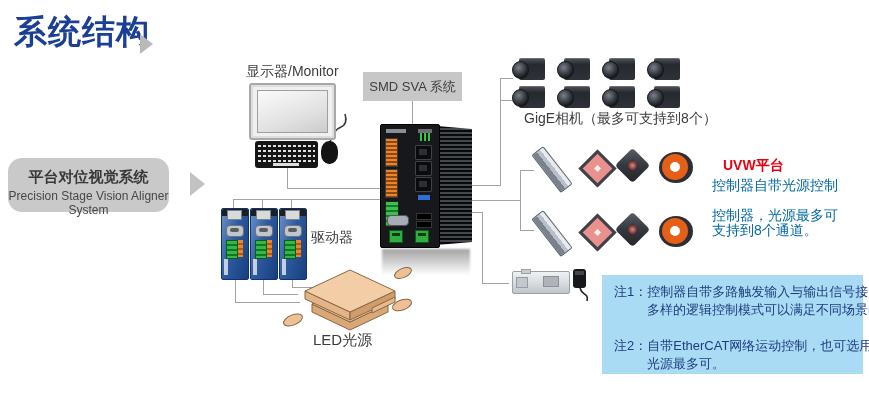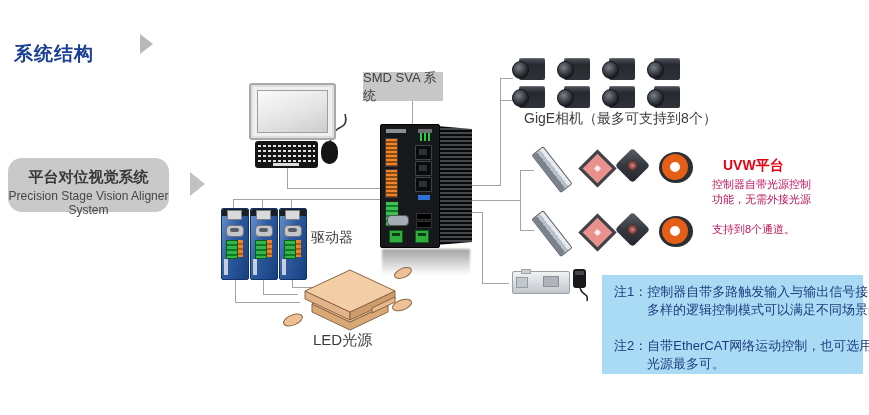--- a/index.html
+++ b/index.html
@@ -3,21 +3,21 @@
 <meta charset="utf-8">
 <style>
   html,body{margin:0;padding:0;background:#fff;}
   .canvas{position:relative;width:869px;height:415px;background:#ffffff;overflow:hidden;
           font-family:"Liberation Sans","DejaVu Sans",sans-serif;}
 
   
   .line{position:absolute;background:#a3a3a3;z-index:1;}
 
   
-  .page-title{position:absolute;left:14px;top:41px;font-size:19px;font-weight:bold;
+  .page-title{position:absolute;left:14px;top:10px;font-size:33px;font-weight:bold;
               color:#1b3f94;letter-spacing:1px;z-index:2;}
   .title-arrow{position:absolute;left:140px;top:34px;width:0;height:0;
                border-top:10px solid transparent;border-bottom:10px solid transparent;
                border-left:13px solid #b9b9b9;z-index:2;}
 
   
   .aligner-box{position:absolute;left:8px;top:158px;width:161px;height:54px;background:#c9c9c9;
                border-radius:14px;text-align:center;z-index:2;}
   .aligner-title{margin-top:10px;font-size:15px;font-weight:bold;color:#383838;}
   .aligner-sub{margin-top:2px;font-size:12px;color:#474747;}
@@ -35,21 +35,21 @@
   .keyboard{position:absolute;left:255px;top:141px;width:63px;height:27px;background:#151515;
             border-radius:3px;z-index:2;}
   .keyboard .keys{position:absolute;left:3px;top:3px;right:3px;bottom:6px;
      background:repeating-linear-gradient(0deg,rgba(0,0,0,0) 0 2px,#151515 2px 5px),
                 repeating-linear-gradient(90deg,#e0e0e0 0 3px,#151515 3px 5px);}
   .keyboard .space{position:absolute;left:18px;bottom:2px;width:26px;height:3px;background:#dddddd;}
   .mouse{position:absolute;left:321px;top:141px;width:17px;height:23px;background:#141414;
          border-radius:8px/10px;z-index:2;}
 
   
-  .smd-box{position:absolute;left:363px;top:72px;width:80px;height:29px;background:#c7c7c7;
+  .smd-box{position:absolute;left:363px;top:72px;width:99px;height:29px;background:#c7c7c7;
            display:flex;align-items:center;justify-content:center;font-size:13px;color:#3e3e3e;z-index:2;}
 
   
   .controller{position:absolute;left:380px;top:124px;width:92px;height:124px;z-index:2;}
   .ctl-hs{position:absolute;right:0;top:2px;width:35px;height:119px;
           background:repeating-linear-gradient(180deg,#08090a 0 2px,#44474b 2px 4px);
           clip-path:polygon(0 0,100% 2.5%,100% 97.5%,0 100%);border-radius:0 3px 3px 0;}
   .ctl-front{position:absolute;left:0;top:0;width:58px;height:122px;background:#17181b;
              border:1px solid #000;border-radius:2px;}
   .ctl-logo1{position:absolute;top:4px;left:5px;width:20px;height:4px;background:#8b8f94;}
@@ -92,21 +92,21 @@
   .led-dome{position:absolute;width:25px;height:25px;transform:rotate(45deg);border-radius:4px;
             background:linear-gradient(135deg,#5a5f68 0%,#34383f 50%,#24262c 100%);z-index:2;}
   .led-dome::after{content:"";position:absolute;left:8px;top:8px;width:9px;height:9px;border-radius:2px;
                    background:radial-gradient(circle,#d98a86 0%,#5a2424 80%);}
   .led-ring{position:absolute;width:34px;height:31px;border-radius:50%;background:#2b2e34;z-index:2;}
   .led-ring::after{content:"";position:absolute;left:3px;top:2px;width:26px;height:26px;border-radius:50%;
                    border:8px solid #e65f17;background:#fff;box-sizing:border-box;}
 
   
   .led-title{position:absolute;left:723px;top:157px;font-size:14px;font-weight:bold;color:#e60012;z-index:2;}
-  .led-line{position:absolute;left:712px;width:150px;font-size:11px;color:#be185d;z-index:2;white-space:nowrap;}
+  .led-line{position:absolute;left:712px;width:150px;font-size:14px;color:#0369a1;z-index:2;white-space:nowrap;}
 
   
   .valve{position:absolute;left:512px;top:271px;width:56px;height:21px;border:1px solid #9aa0a6;
          border-radius:2px;background:linear-gradient(180deg,#f0f2f4 0%,#d7dbdf 55%,#bfc5ca 100%);z-index:2;}
   .valve::before{content:"";position:absolute;left:8px;top:-3px;width:8px;height:3px;background:#c9ced3;border:1px solid #9aa0a6;}
   .valve::after{content:"";position:absolute;right:10px;top:4px;width:14px;height:9px;background:#aeb4ba;border:1px solid #8b9096;}
   .valve .port{position:absolute;left:3px;top:5px;width:10px;height:9px;background:#c2c8cd;border:1px solid #969ca2;}
   .psensor{position:absolute;left:573px;top:269px;width:13px;height:19px;background:#17181a;
            border-radius:3px;z-index:2;}
   .psensor::after{content:"";position:absolute;left:2px;top:2px;width:9px;height:4px;background:#43474d;}
@@ -171,20 +171,21 @@
   <div class="line" style="left:263px;top:278px;width:1px;height:16px;"></div>
   <div class="line" style="left:263px;top:294px;width:35px;height:1px;"></div>
   <div class="line" style="left:292px;top:278px;width:1px;height:9px;"></div>
   <div class="line" style="left:292px;top:287px;width:23px;height:1px;"></div>
 
   <svg class="svg-overlay" width="869" height="415" viewBox="0 0 869 415">
     <path d="M330,142 q3,-12 11,-15 q7,-3 4,-13" stroke="#3a3a3a" stroke-width="1.6" fill="none"></path>
     <path d="M580,288 c2,8 9,5 7,13" stroke="#222" stroke-width="1.6" fill="none"></path>
   </svg>
 
+  <div class="small-label" style="left:246px;top:63px;">显示器/Monitor</div>
   <div class="monitor">
       <div class="screen"></div>
     </div>
   <div class="keyboard">
     <div class="keys"></div>
     <div class="space"></div>
   </div>
   <div class="mouse"></div>
 
   <div class="smd-box">SMD SVA 系统</div>
@@ -250,21 +251,21 @@
   <div class="led-dome" style="left:620px;top:153px;"></div>
   <div class="led-ring" style="left:659px;top:152px;"></div>
 
   <div class="led-bar" style="left:528px;top:226px;"></div>
   <div class="led-diamond" style="left:584px;top:219px;"></div>
   <div class="led-dome" style="left:620px;top:217px;"></div>
   <div class="led-ring" style="left:659px;top:216px;"></div>
 
   <div class="led-title">UVW平台</div>
   <div class="led-line" style="top:177px;">控制器自带光源控制</div>
-  <div class="led-line" style="top:192px;">功能，无需外接光源</div>
+  <div class="led-line" style="top:207px;">控制器，光源最多可</div>
   <div class="led-line" style="top:222px;">支持到8个通道。</div>
 
   <div class="valve">
       <div class="port"></div>
     </div>
   <div class="psensor"></div>
 
   <div class="driver" style="left:221px;">
     <div class="cap"></div>
       <div class="conn"></div>

